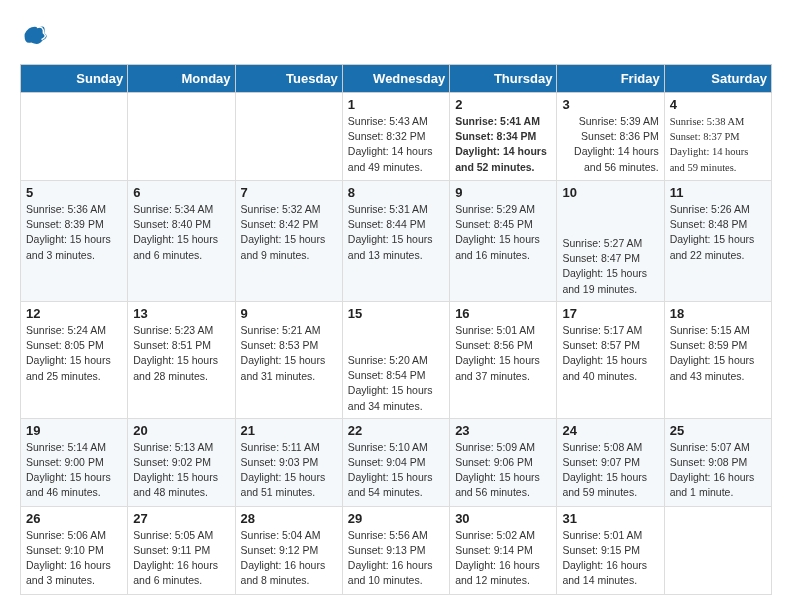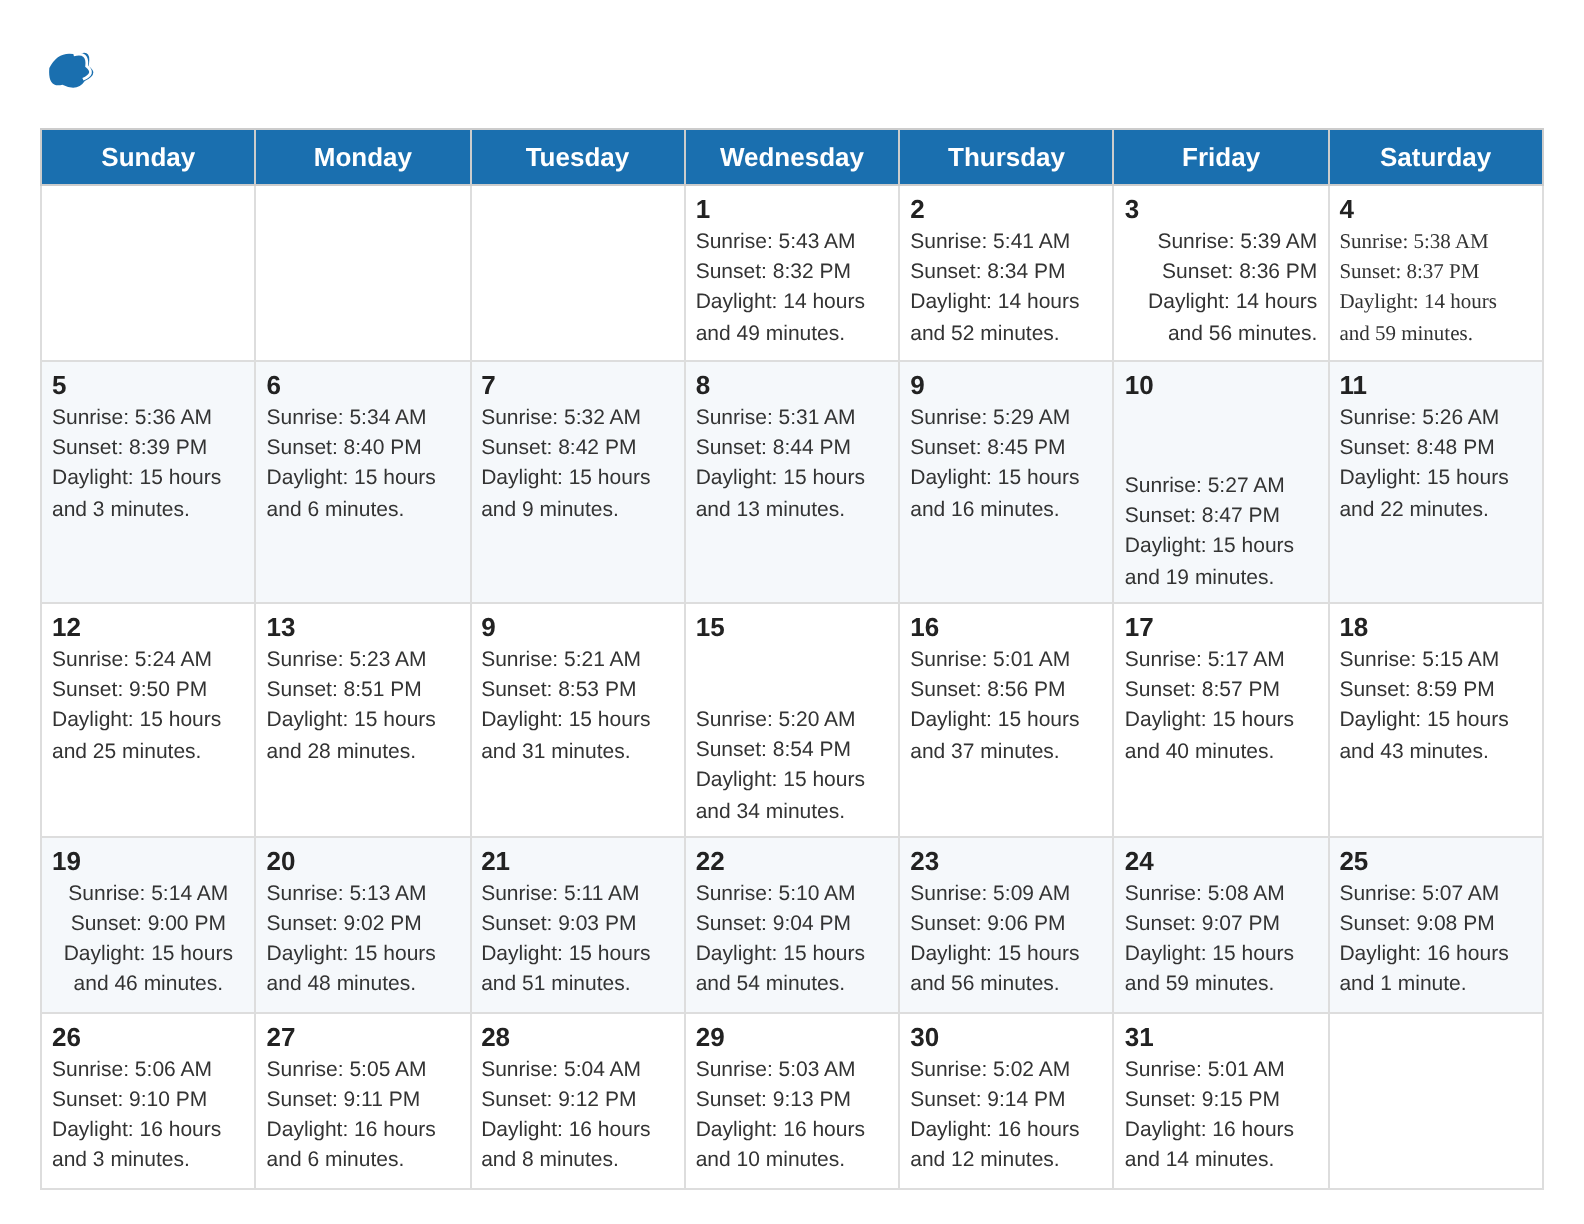--- a/index.html
+++ b/index.html
@@ -52,21 +52,21 @@
       width: 100%;
       border-collapse: collapse;
       table-layout: fixed;
     }
     thead tr th {
       background-color: #1a6faf;
       color: #fff;
       font-size: 13px;
       font-weight: bold;
       padding: 6px 4px;
-      text-align: center;
+      text-align: right;
       border: 1px solid #ccc;
     }
     tbody tr td {
       vertical-align: top;
       padding: 4px 5px;
       border: 1px solid #ddd;
       font-size: 10.5px;
       color: #333;
       height: 88px;
       background: #fff;
@@ -128,21 +128,21 @@
         <td class="empty-cell"></td>
         <td>
           <span class="day-number">1</span>
           <div class="day-info" style="white-space: pre-line;">Sunrise: 5:43 AM
 Sunset: 8:32 PM
 Daylight: 14 hours
 and 49 minutes.</div>
         </td>
         <td>
           <span class="day-number">2</span>
-          <div class="day-info" style="white-space: pre-line;">Sunrise: 5:41 AM
+          <div class="day-info" style="white-space: pre-line; font-weight: bold;">Sunrise: 5:41 AM
 Sunset: 8:34 PM
 Daylight: 14 hours
 and 52 minutes.</div>
         </td>
         <td>
           <span class="day-number">3</span>
           <div class="day-info" style="white-space: pre-line; text-align: right;">Sunrise: 5:39 AM
 Sunset: 8:36 PM
 Daylight: 14 hours
 and 56 minutes.</div>
@@ -203,21 +203,21 @@
           <div class="day-info" style="white-space: pre-line;">Sunrise: 5:26 AM
 Sunset: 8:48 PM
 Daylight: 15 hours
 and 22 minutes.</div>
         </td>
       </tr>
       <tr>
         <td>
           <span class="day-number">12</span>
           <div class="day-info" style="white-space: pre-line;">Sunrise: 5:24 AM
-Sunset: 9:50 PM
+Sunset: 8:05 PM
 Daylight: 15 hours
 and 25 minutes.</div>
         </td>
         <td>
           <span class="day-number">13</span>
           <div class="day-info" style="white-space: pre-line;">Sunrise: 5:23 AM
 Sunset: 8:51 PM
 Daylight: 15 hours
 and 28 minutes.</div>
         </td>
@@ -253,21 +253,21 @@
           <span class="day-number">18</span>
           <div class="day-info" style="white-space: pre-line;">Sunrise: 5:15 AM
 Sunset: 8:59 PM
 Daylight: 15 hours
 and 43 minutes.</div>
         </td>
       </tr>
       <tr>
         <td>
           <span class="day-number">19</span>
-          <div class="day-info" style="white-space: pre-line; text-align: center;">Sunrise: 5:14 AM
+          <div class="day-info" style="white-space: pre-line;">Sunrise: 5:14 AM
 Sunset: 9:00 PM
 Daylight: 15 hours
 and 46 minutes.</div>
         </td>
         <td>
           <span class="day-number">20</span>
           <div class="day-info" style="white-space: pre-line;">Sunrise: 5:13 AM
 Sunset: 9:02 PM
 Daylight: 15 hours
 and 48 minutes.</div>
@@ -325,21 +325,21 @@
         </td>
         <td>
           <span class="day-number">28</span>
           <div class="day-info" style="white-space: pre-line;">Sunrise: 5:04 AM
 Sunset: 9:12 PM
 Daylight: 16 hours
 and 8 minutes.</div>
         </td>
         <td>
           <span class="day-number">29</span>
-          <div class="day-info" style="white-space: pre-line;">Sunrise: 5:03 AM
+          <div class="day-info" style="white-space: pre-line;">Sunrise: 5:56 AM
 Sunset: 9:13 PM
 Daylight: 16 hours
 and 10 minutes.</div>
         </td>
         <td>
           <span class="day-number">30</span>
           <div class="day-info" style="white-space: pre-line;">Sunrise: 5:02 AM
 Sunset: 9:14 PM
 Daylight: 16 hours
 and 12 minutes.</div>

